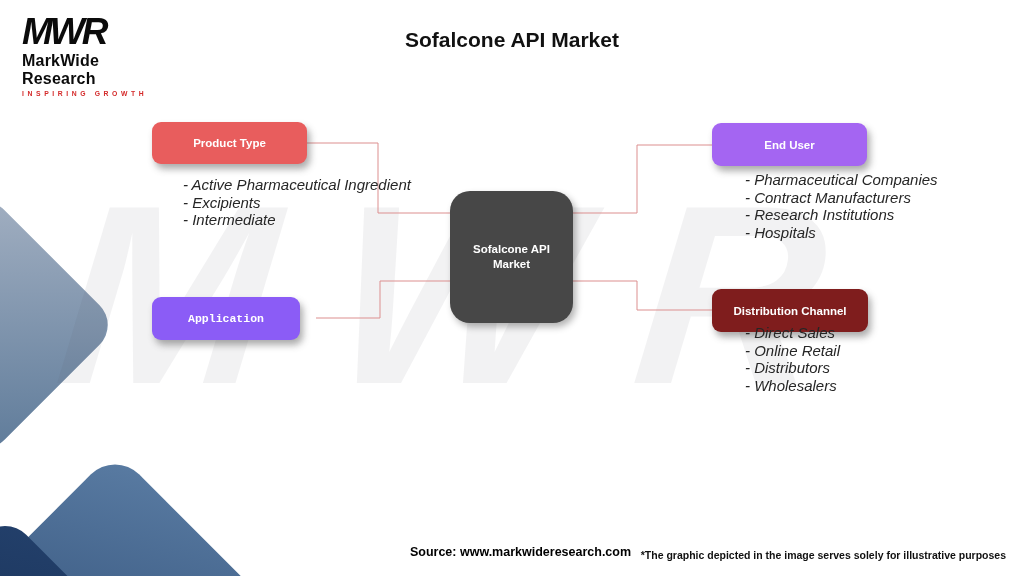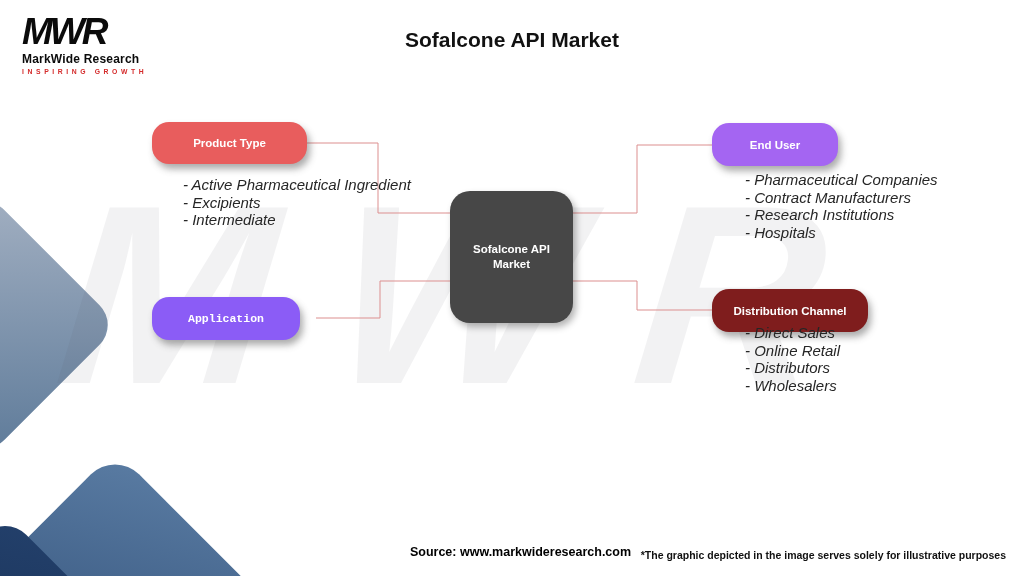--- a/index.html
+++ b/index.html
@@ -19,43 +19,43 @@
   
   .watermark { position:absolute; left:62px; top:148px; z-index:0;
                font-size:255px; font-weight:800; font-style:italic;
                letter-spacing:62px; color:rgba(90,95,105,0.08);
                transform:skewX(-6deg); white-space:nowrap; user-select:none; }
 
   
   .logo { position:absolute; left:22px; top:12px; z-index:2; width:130px; }
   .logo-mark { font-size:37px; font-weight:800; font-style:italic;
                letter-spacing:-3px; color:#0b0b0b; line-height:40px; }
-  .logo-name { font-size:12px; font-weight:700; color:#0b0b0b; letter-spacing:0.2px; }
+  .logo-name { font-size:16px; font-weight:700; color:#0b0b0b; letter-spacing:0.2px; }
   .logo-tagline { font-size:6.8px; font-weight:700; color:#d42a2a;
                   letter-spacing:3.6px; margin-top:2px; }
   .page-title { position:absolute; left:0; top:28px; width:1024px; text-align:center;
                 font-size:21px; font-weight:700; color:#111; z-index:2; }
 
   
   svg.connectors { position:absolute; left:0; top:0; z-index:1; }
 
   
   .center-node { position:absolute; left:450px; top:191px; width:123px; height:132px;
                  background:#474747; border-radius:20px; z-index:2;
                  display:flex; align-items:center; justify-content:center;
                  box-shadow:3px 4px 7px rgba(0,0,0,0.3); }
   .center-node span { color:#fff; font-size:11.5px; font-weight:700; text-align:center;
                       width:96px; line-height:15px; }
 
   
   .pill { position:absolute; z-index:2; display:flex; align-items:center; justify-content:center;
-          color:#fff; font-size:11.5px; font-weight:700; border-radius:17px;
+          color:#fff; font-size:11.5px; font-weight:700; border-radius:9px;
           box-shadow:3px 5px 7px rgba(70,70,70,0.45); }
   .pill-product      { left:152px; top:122px; width:155px; height:42px; background:#e85d5d; }
-  .pill-enduser      { left:712px; top:123px; width:126px; height:43px; background:#a465f2; }
+  .pill-enduser      { left:712px; top:123px; width:155px; height:43px; background:#a465f2; }
   .pill-application  { left:152px; top:297px; width:148px; height:43px; background:#8b5cf6;font-family:Liberation Mono, monospace; }
   .pill-distribution { left:712px; top:289px; width:156px; height:43px; background:#7f1d1d; }
 
   
   .cat-list { position:absolute; z-index:2; font-size:15px; color:#262626; line-height:17.6px;font-style:italic; }
   .list-product      { left:183px; top:176px; }
   .list-enduser      { left:745px; top:171px; }
   .list-application  { left:183px; top:357px; }
   .list-distribution { left:745px; top:324px; }
 

